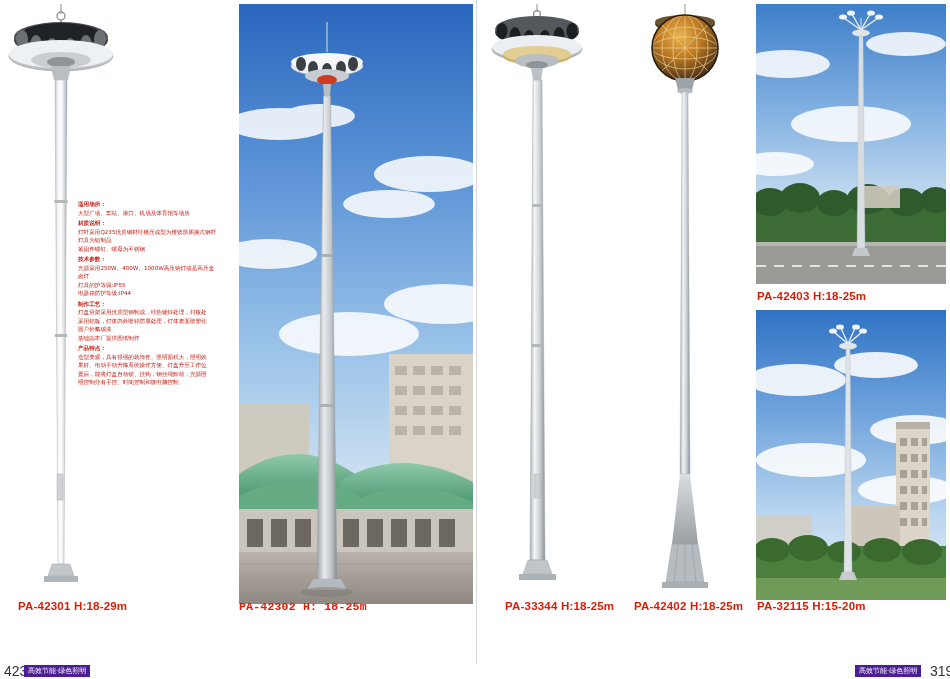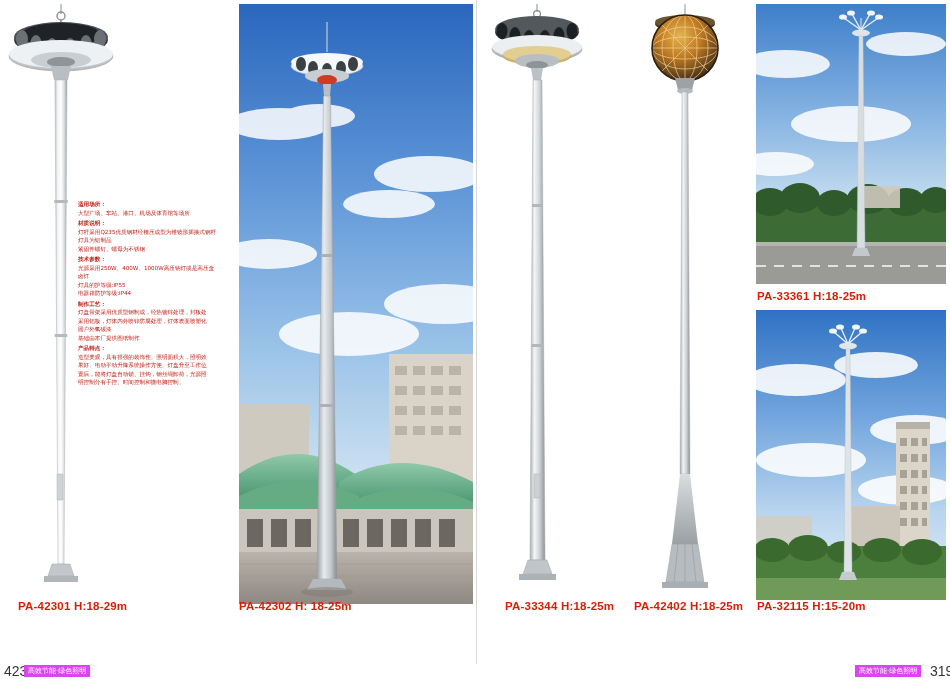--- a/index.html
+++ b/index.html
@@ -50,21 +50,21 @@
   
   .footbar { position:absolute; bottom:0; height:16px; }
   #footL { left:0; width:475px; }
   #footR { left:475px; width:475px; }
   .pgnum {
     position:absolute; top:0; font-size:14px; color:#333;
     font-family:"Liberation Sans", sans-serif;
   }
   .redbar {
     position:absolute; top:2px; height:12px;
-    background:#d946ef; color:#fff; font-size:7px;
+    background:#4c1d95; color:#fff; font-size:7px;
     padding:1px 4px 0 4px; white-space:nowrap;
     font-family:"DejaVu Sans", sans-serif;
   }
   .divider {
     position:absolute; left:476px; top:0; width:1px; height:664px;
     background:#d8d8d8;
   }
 </style>
 </head>
 <body>
@@ -256,21 +256,21 @@
       <ellipse cx="88" cy="76" rx="10" ry="5" fill="#cf3b21"></ellipse>
       <path d="M84,80 L92,80 L91,92 L85,92 Z" fill="#b9bec2"></path>
       <path d="M84.5,92 L91.5,92 L98,575 L78,575 Z" fill="url(#pole2)" stroke="#9aa0a5" stroke-width="0.5"></path>
       <rect x="83" y="250" width="10" height="3" fill="#aab0b4"></rect>
       <rect x="81" y="400" width="14" height="3" fill="#aab0b4"></rect>
 
       <path d="M74,575 L102,575 L108,586 L68,586 Z" fill="#b4b9bd"></path>
       <ellipse cx="88" cy="588" rx="26" ry="5" fill="#7f7a74" opacity="0.5"></ellipse>
     </svg>
   </div>
-  <div class="caption" style="left:239px; top:600px;">PA-42302 H: 18-25m</div>
+  <div class="caption" style="left:239px; top:600px;font-family:Liberation Mono, monospace;">PA-42302 H: 18-25m</div>
 
   <div class="col" id="col3">
     <svg width="140" height="600" viewBox="0 0 140 600">
       <defs>
         <linearGradient id="pole3" x1="0" y1="0" x2="1" y2="0">
           <stop offset="0%" stop-color="#a9aeb2"></stop>
           <stop offset="30%" stop-color="#f3f5f6"></stop>
           <stop offset="60%" stop-color="#d4d8db"></stop>
           <stop offset="100%" stop-color="#8e9397"></stop>
         </linearGradient>
@@ -422,21 +422,21 @@
           <ellipse cx="95" cy="9" rx="4" ry="2.6"></ellipse>
           <ellipse cx="115" cy="9" rx="4" ry="2.6"></ellipse>
           <ellipse cx="123" cy="13" rx="4" ry="2.6"></ellipse>
         </g>
         <ellipse cx="105" cy="29" rx="9" ry="3.5" fill="#dfe4e8"></ellipse>
         <path d="M103,32 L107,32 L109,244 L101,244 Z" fill="#d8dde1" stroke="#b8bdc1" stroke-width="0.4"></path>
         <path d="M99,244 L111,244 L114,252 L96,252 Z" fill="#c3c8cc"></path>
       </g>
     </svg>
   </div>
-  <div class="caption" style="left:757px; top:290px;">PA-33361 H:18-25m</div>
+  <div class="caption" style="left:757px; top:290px;">PA-42403 H:18-25m</div>
 
   <div class="photo" style="left:756px; top:310px; width:190px; height:290px;">
     <svg width="190" height="290" viewBox="0 0 190 290">
       <defs>
         <linearGradient id="sky5b" x1="0" y1="0" x2="0" y2="1">
           <stop offset="0%" stop-color="#2f72c4"></stop>
           <stop offset="35%" stop-color="#6fa3dc"></stop>
           <stop offset="70%" stop-color="#b9d5ef"></stop>
           <stop offset="100%" stop-color="#e8f0f7"></stop>
         </linearGradient>

